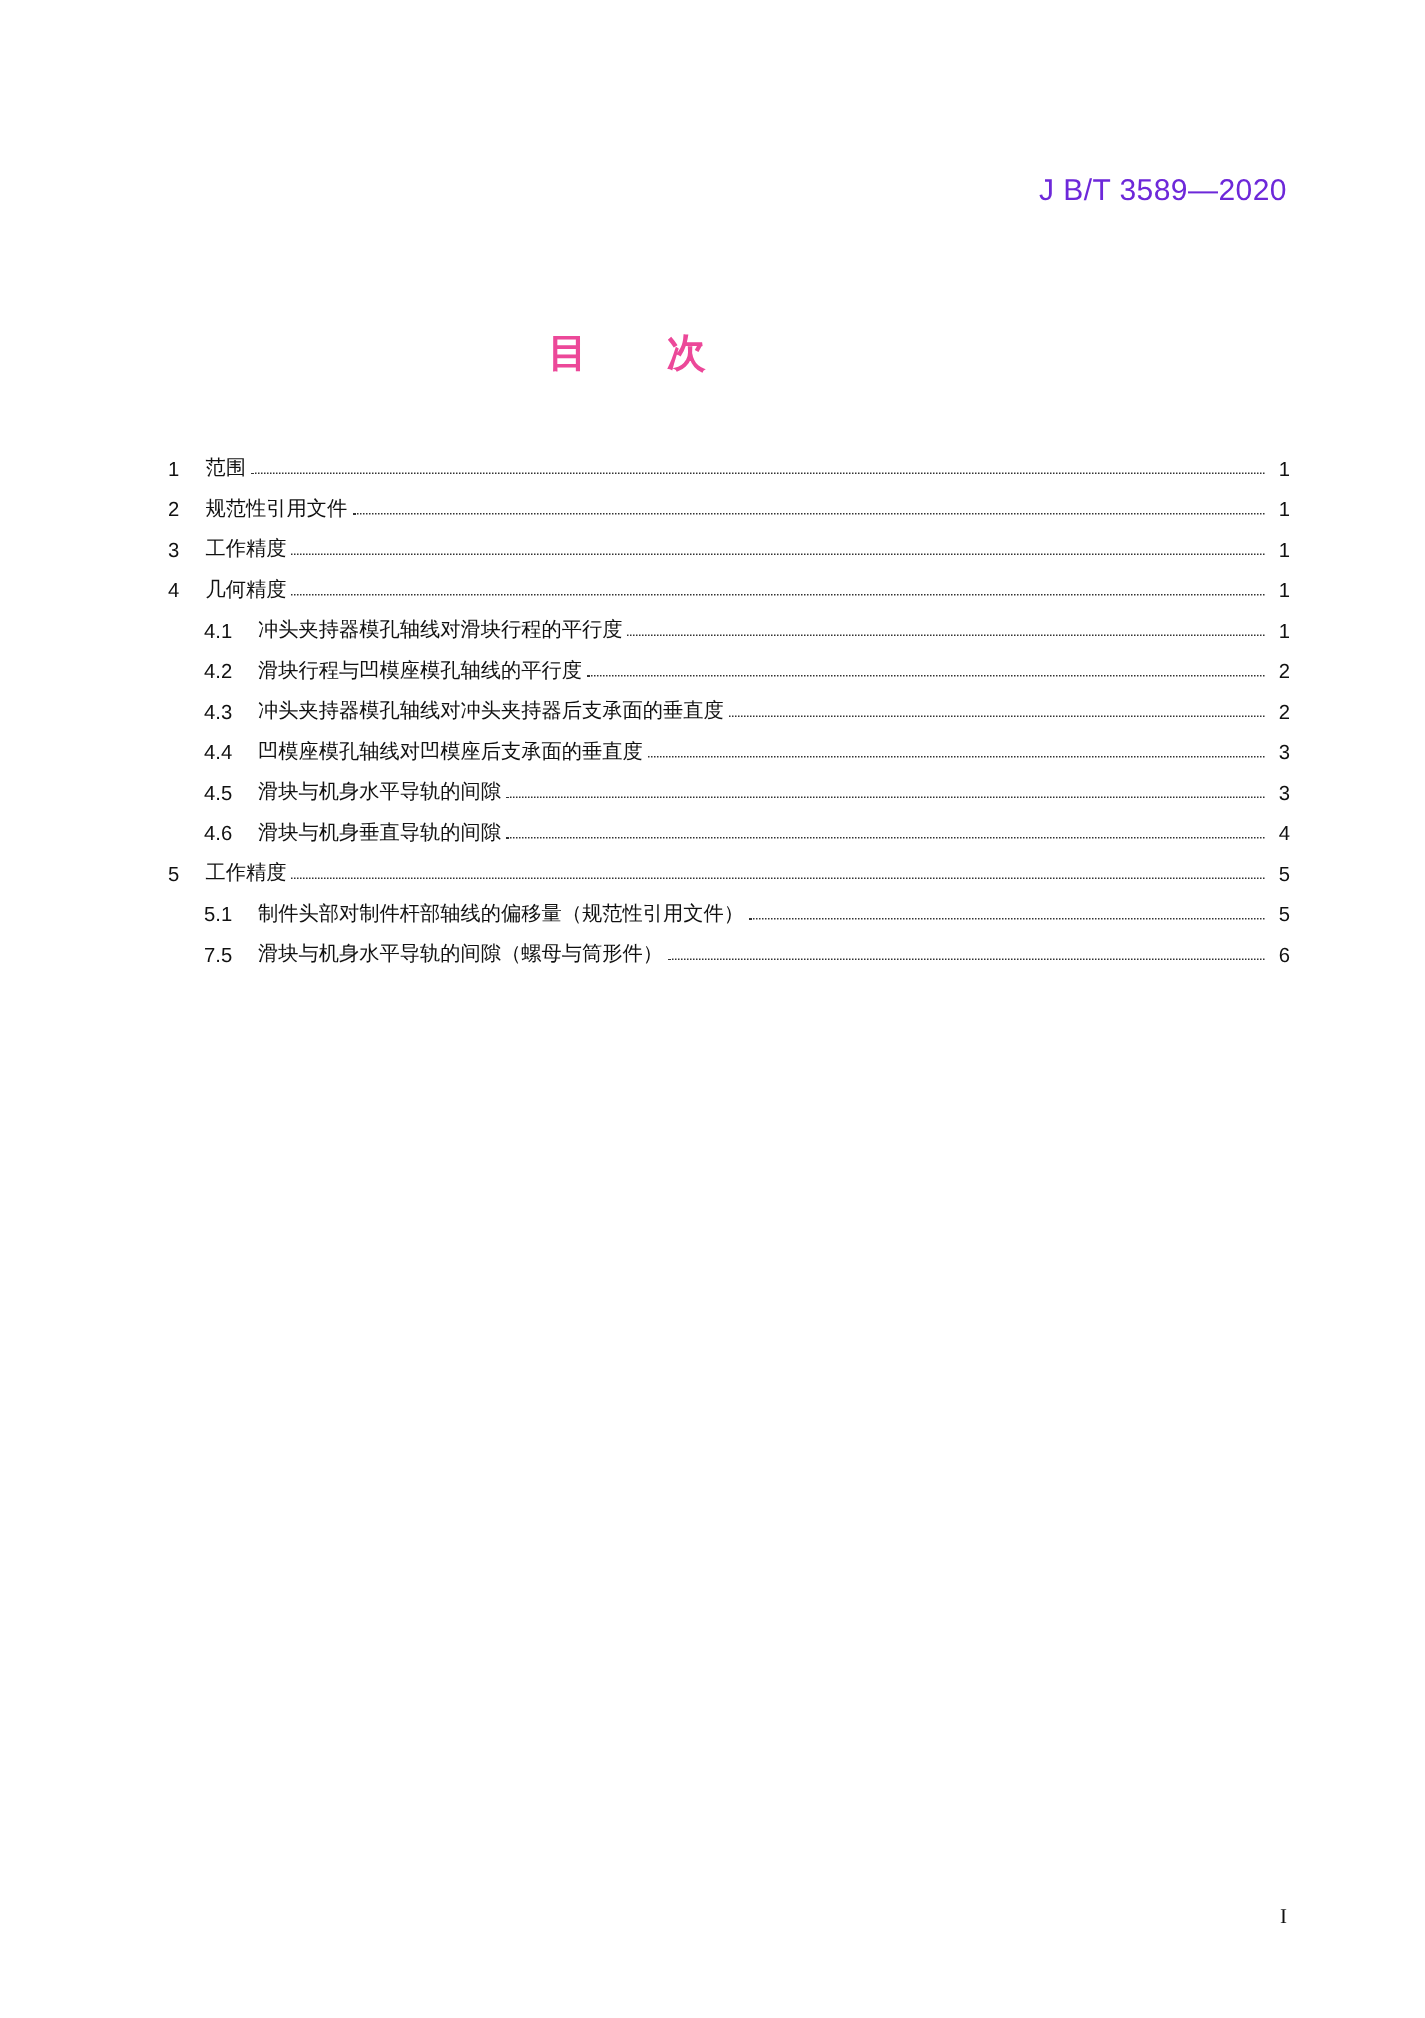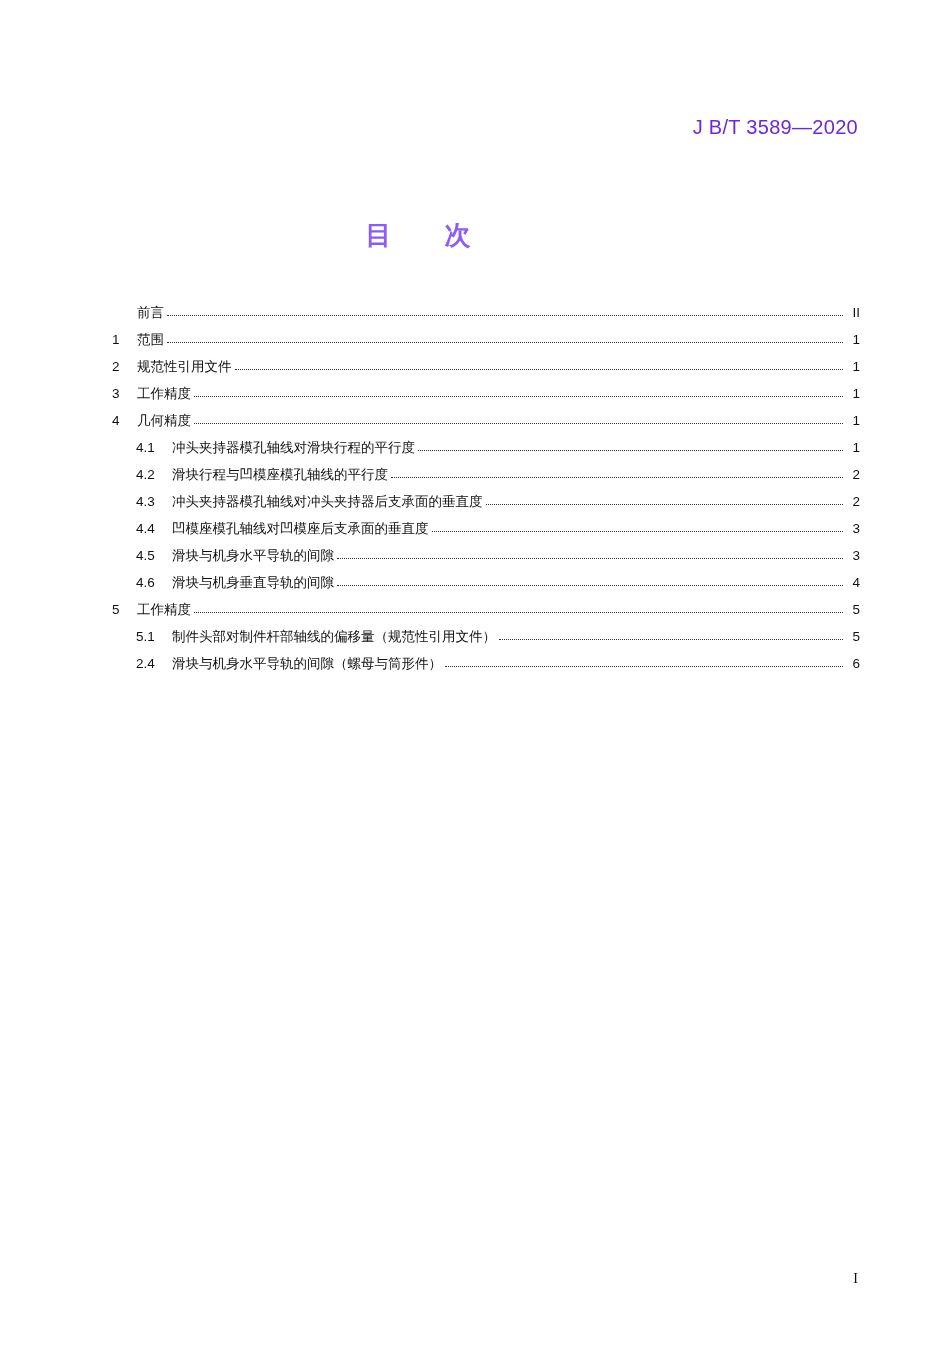--- a/index.html
+++ b/index.html
@@ -30,21 +30,21 @@
     position: absolute;
     top: 218px;
     left: 0;
     width: 836px;
     text-align: center;
     font-family: "DejaVu Sans", "Liberation Sans", sans-serif;
     font-size: 26px;
     font-weight: 700;
     letter-spacing: 22px;
     text-indent: 22px;
-    color: #8b5cf6;
+    color: #ec4899;
   }
   .toc {
     position: absolute;
     top: 292px;
     left: 112px;
     width: 748px;
   }
   .toc-row {
     display: flex;
     align-items: flex-end;
@@ -95,26 +95,20 @@
 </head>
 <body>
 
 <div class="page">
 
   <div class="header-code">J B/T 3589—2020</div>
 
   <div class="doc-title">目  次</div>
 
   <div class="toc" id="toc-container">
-      <div class="toc-row lvl1 indent-main">
-        <span class="num"></span>
-        <span class="label">前言</span>
-        <span class="dots"></span>
-        <span class="page-no">II</span>
-      </div>
       <div class="toc-row lvl1 indent-main">
         <span class="num">1</span>
         <span class="label">范围</span>
         <span class="dots"></span>
         <span class="page-no">1</span>
       </div>
       <div class="toc-row lvl1 indent-main">
         <span class="num">2</span>
         <span class="label">规范性引用文件</span>
         <span class="dots"></span>
@@ -174,21 +168,21 @@
         <span class="dots"></span>
         <span class="page-no">5</span>
       </div>
       <div class="toc-row lvl2 indent-sub">
         <span class="num">5.1</span>
         <span class="label">制件头部对制件杆部轴线的偏移量（规范性引用文件）</span>
         <span class="dots"></span>
         <span class="page-no">5</span>
       </div>
       <div class="toc-row lvl2 indent-sub">
-        <span class="num">2.4</span>
+        <span class="num">7.5</span>
         <span class="label">滑块与机身水平导轨的间隙（螺母与筒形件）</span>
         <span class="dots"></span>
         <span class="page-no">6</span>
       </div>
     </div>
 
   <div class="footer-page">I</div>
 
 </div>
 

